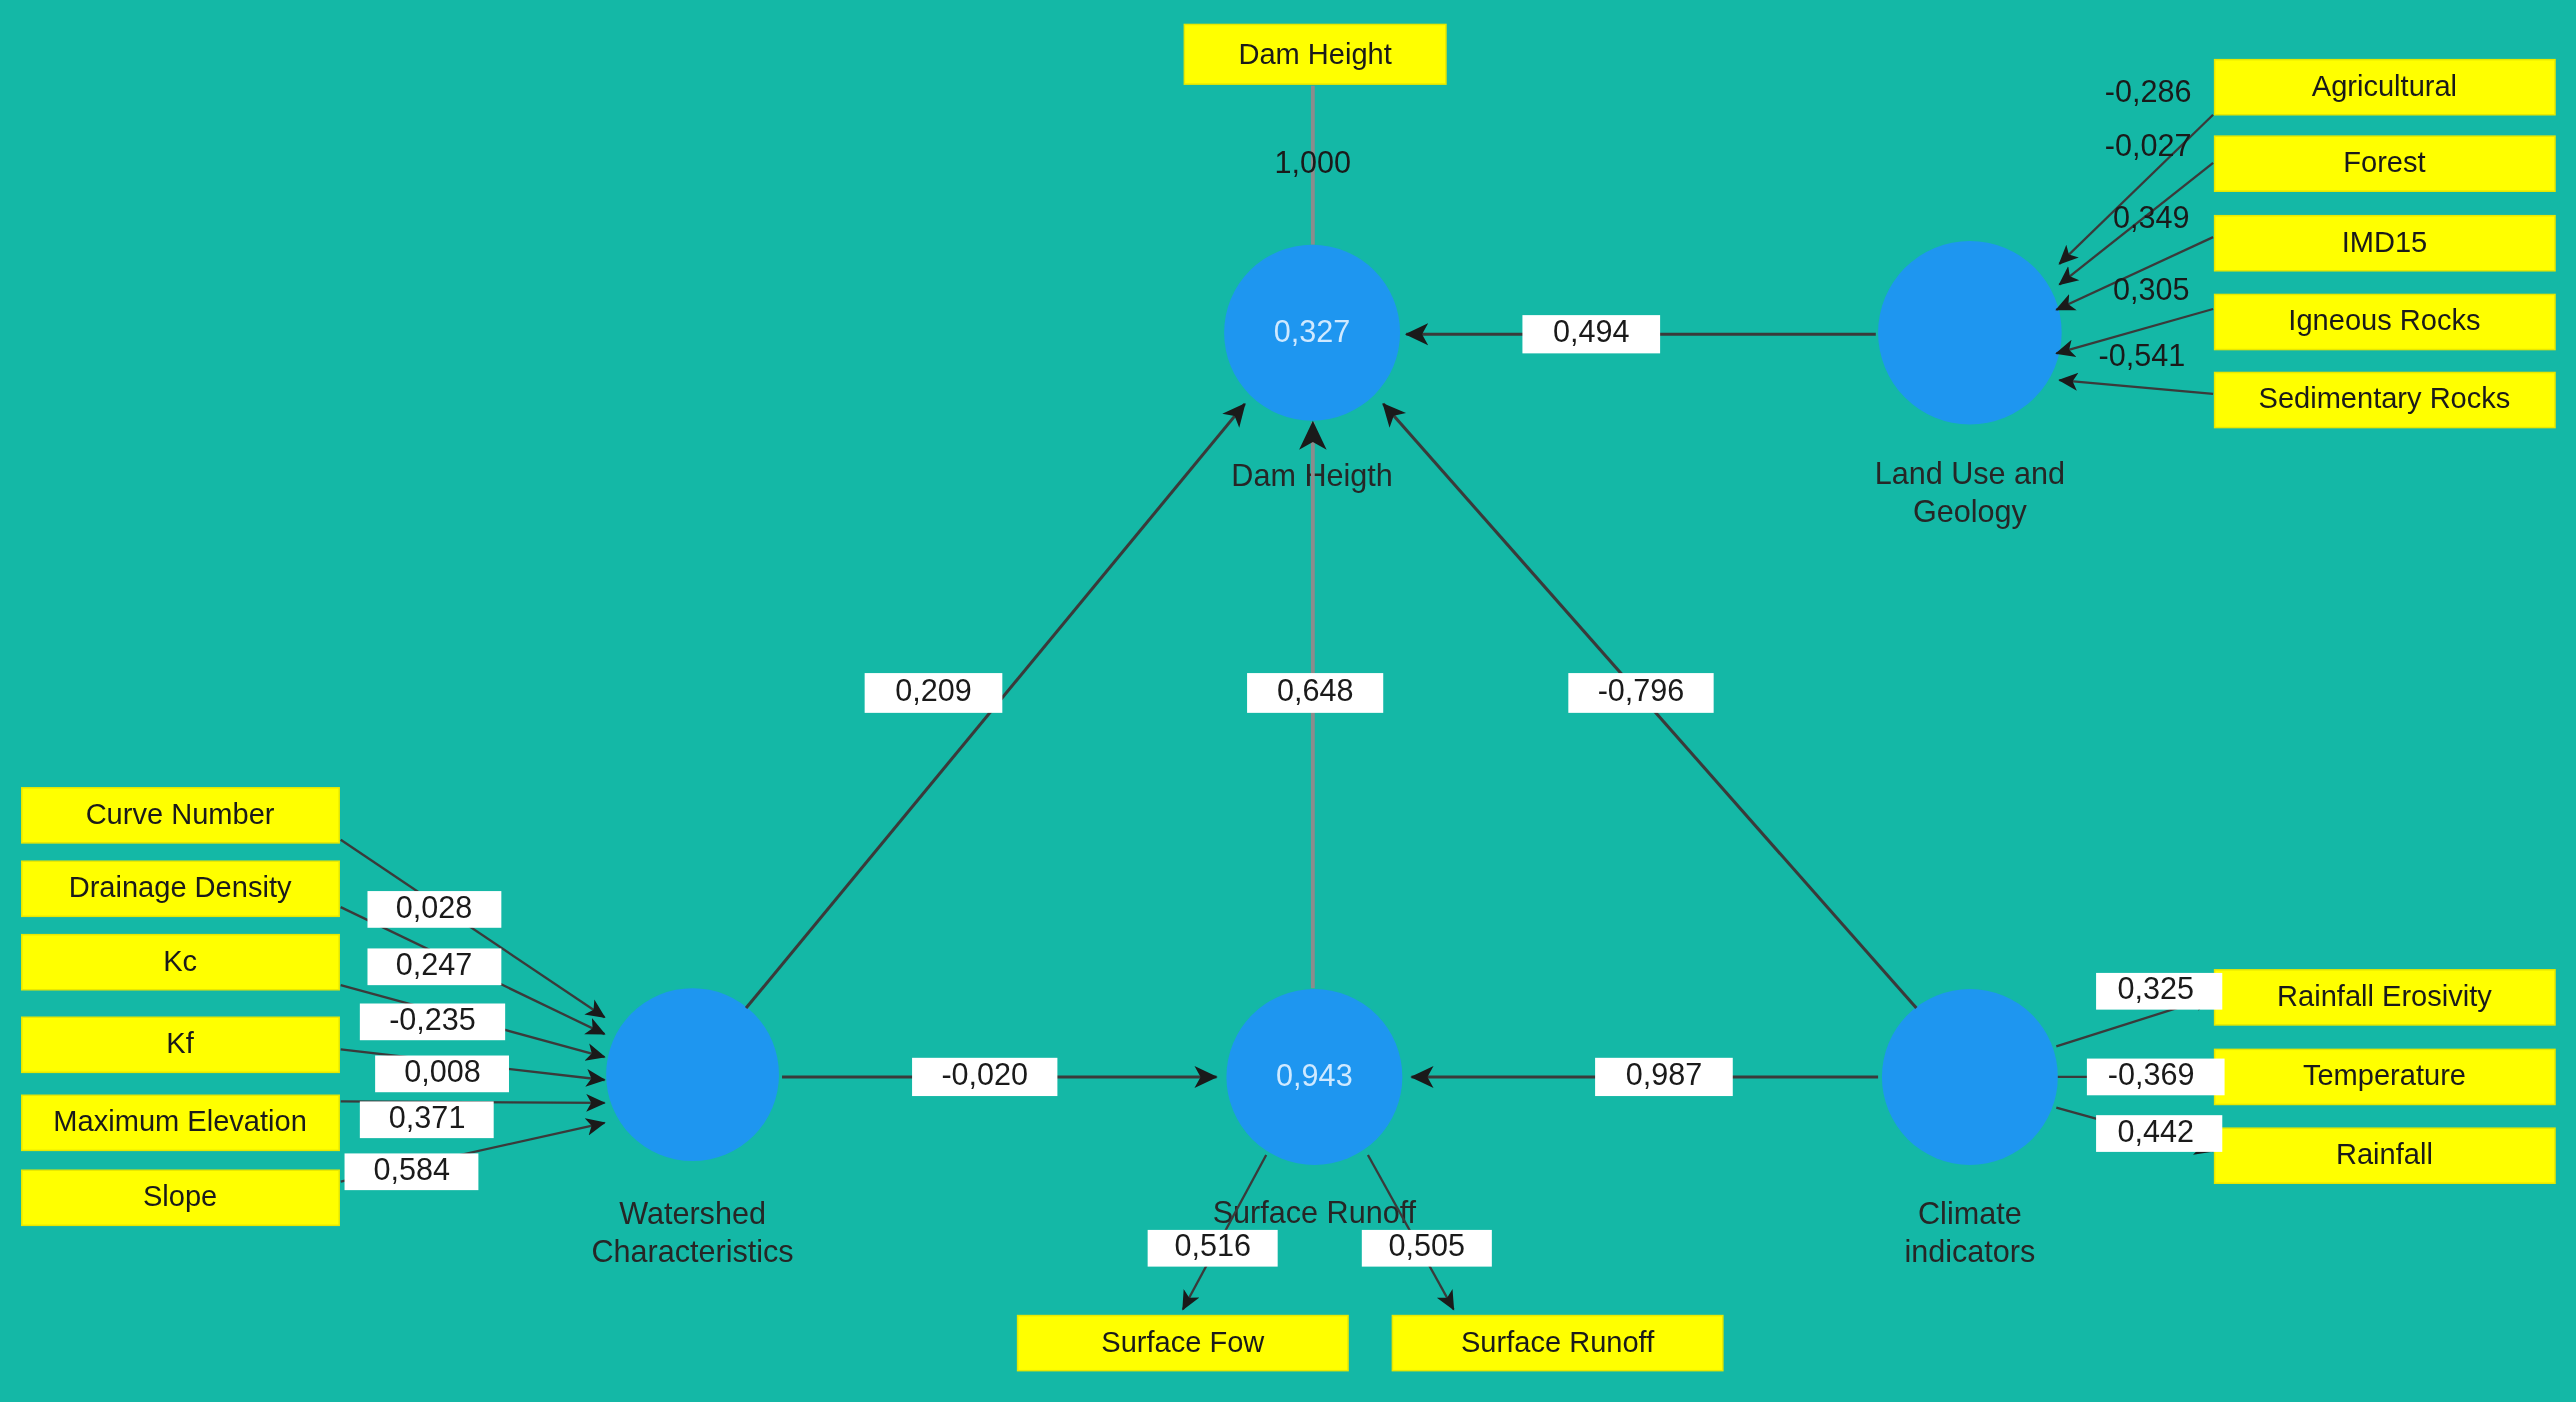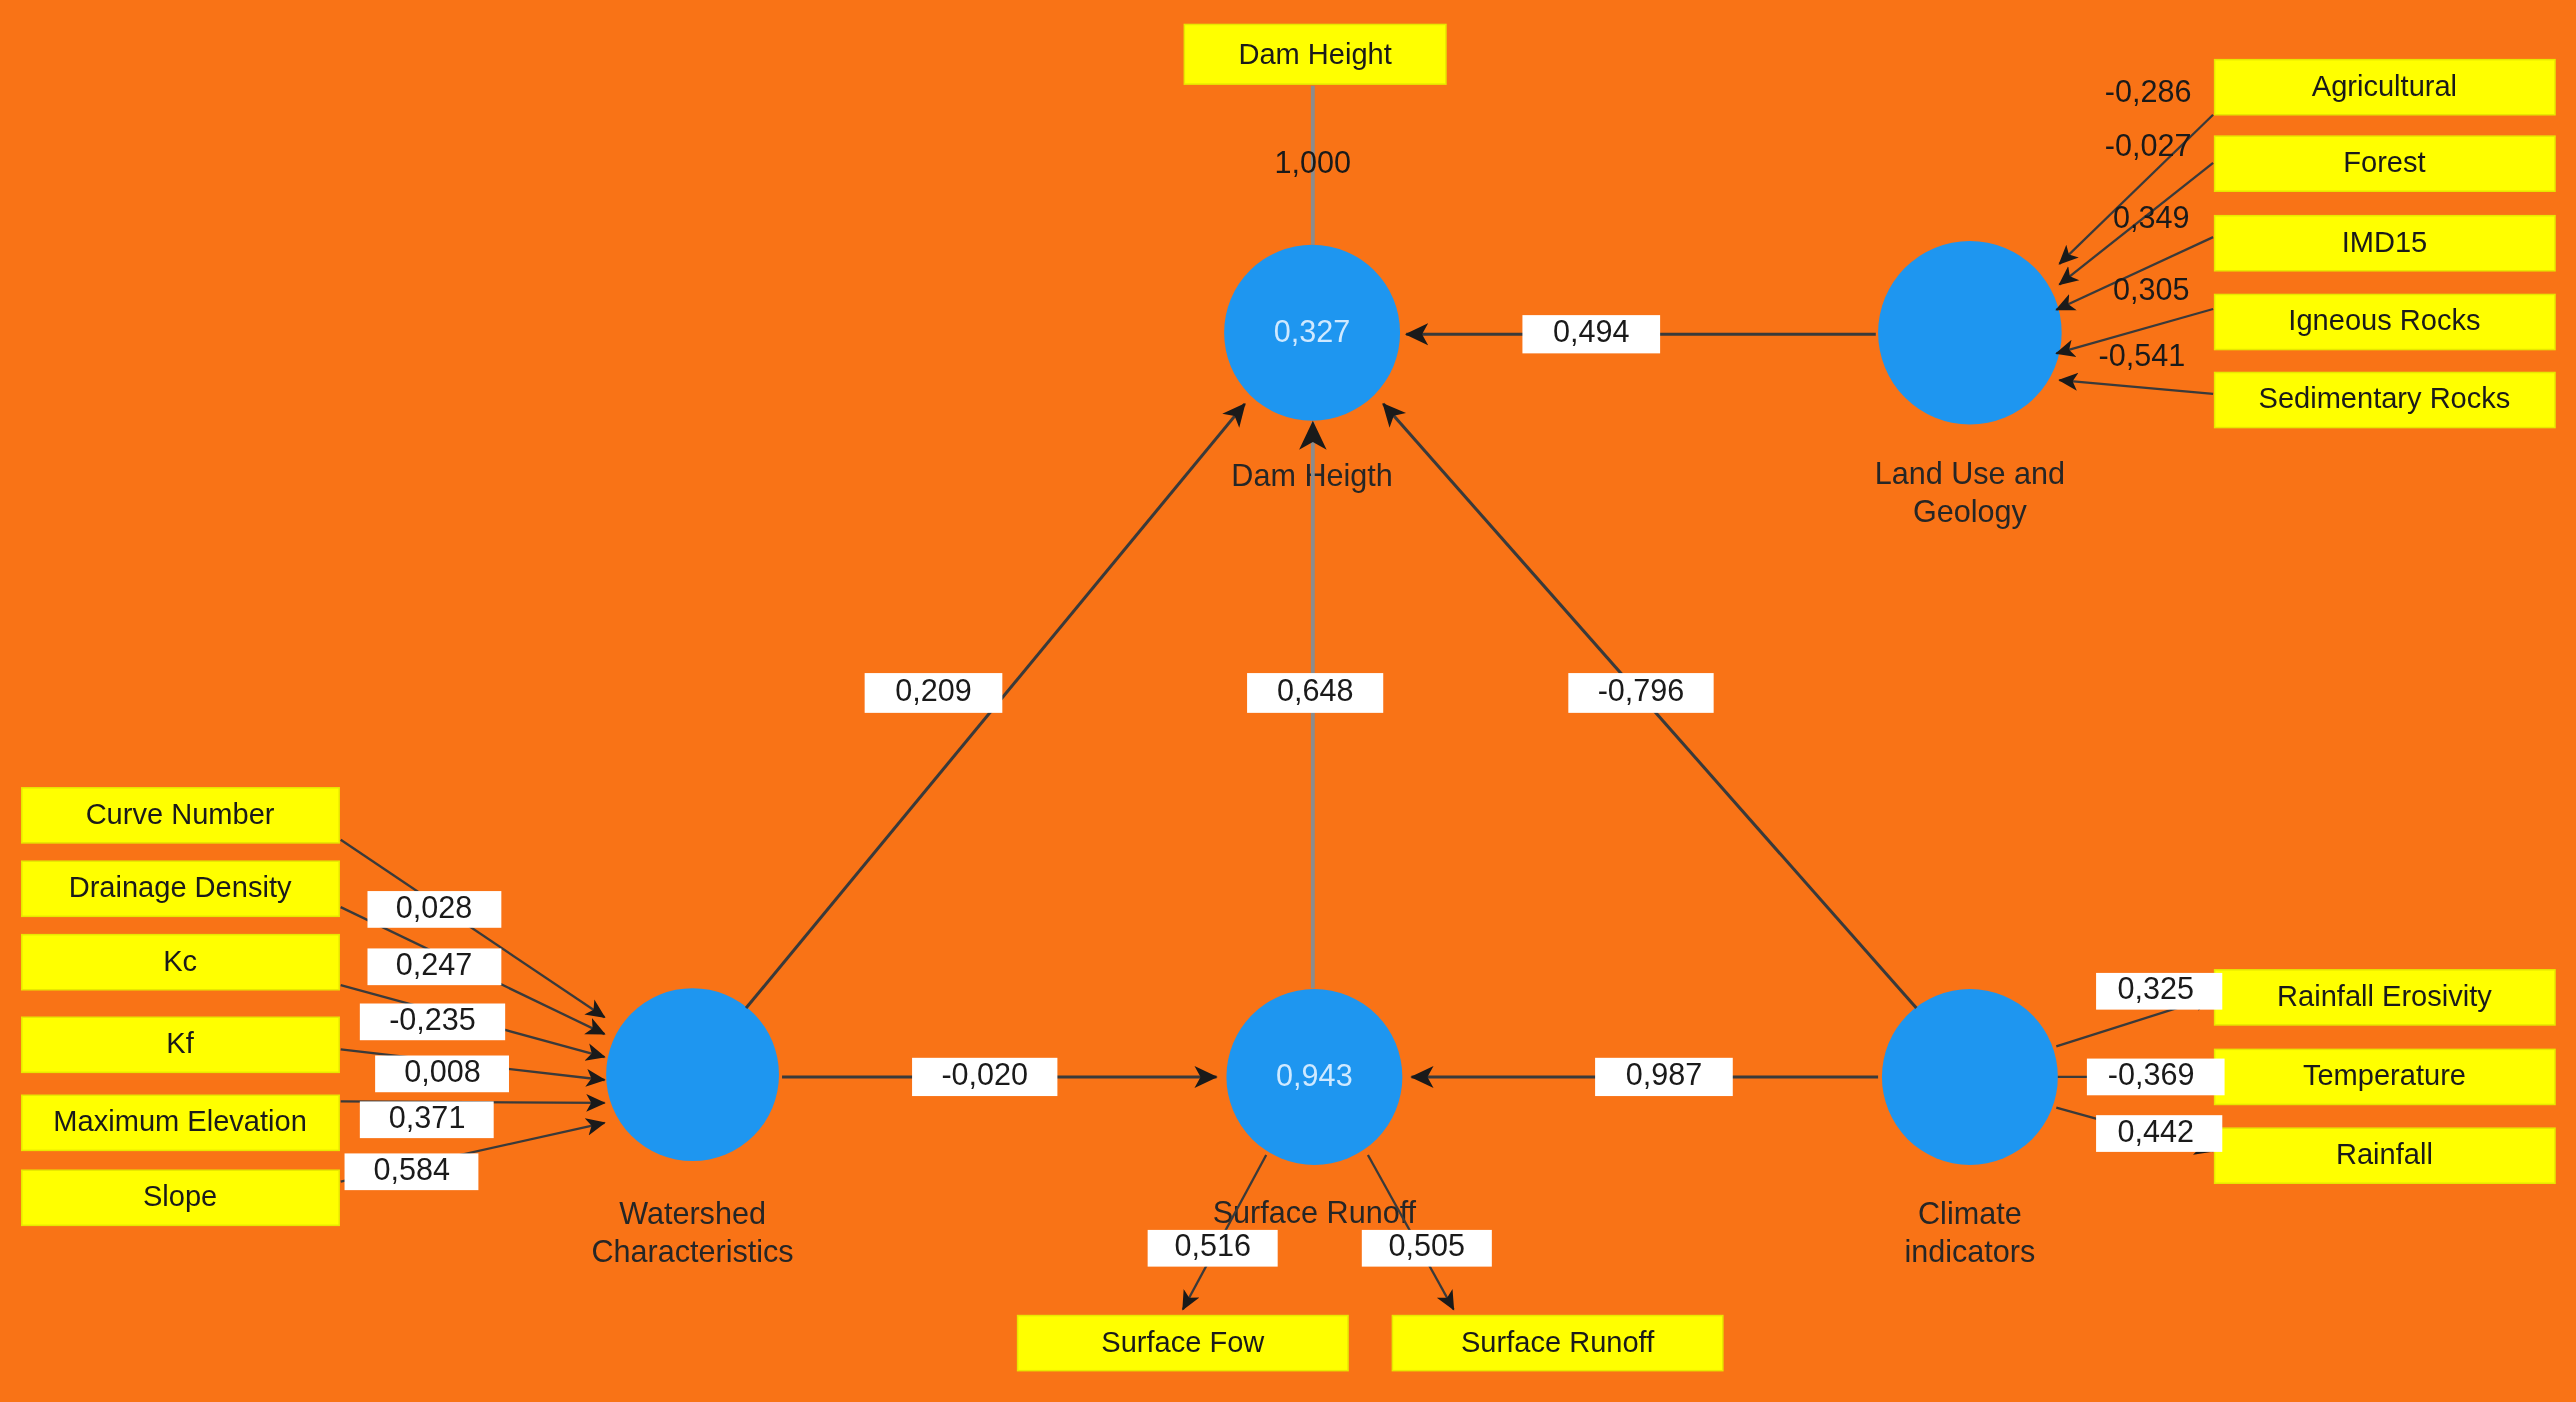--- a/index.html
+++ b/index.html
@@ -1,17 +1,17 @@
 <!DOCTYPE html>
 <html style="font-size:12.2px"><head>
 <meta charset="utf-8">
 <style>
   html,body{margin:0;padding:0;background:#ffffff;}
   body{width:2576px;height:1402px;font-family:"Liberation Sans",sans-serif;overflow:hidden;}
-  #stage{position:relative;width:2576px;height:1402px;background:#f97316;}
+  #stage{position:relative;width:2576px;height:1402px;background:#14b8a6;}
   svg#diagram{position:absolute;left:0;top:0;width:2576px;height:1402px;}
   .ind-box{fill:#ffff00;stroke:#e8e800;stroke-width:2;}
   .ind-label{font-family:"Liberation Sans",sans-serif;font-size:38px;fill:#1a1a1a;text-anchor:middle;dominant-baseline:middle;}
   .construct{fill:#1e96f0;}
   .r2-label{font-family:"Liberation Sans",sans-serif;font-size:40px;fill:#cfe9ff;text-anchor:middle;dominant-baseline:middle;}
   .con-name{font-family:"Liberation Sans",sans-serif;font-size:40px;fill:#262626;text-anchor:middle;dominant-baseline:middle;}
   .coef{font-family:"Liberation Sans",sans-serif;font-size:40px;fill:#1a1a1a;text-anchor:middle;dominant-baseline:middle;}
   .edge-thin{stroke:#3a3a3a;stroke-width:3;fill:none;}
   .edge-struct{stroke:#3a3a3a;stroke-width:4;fill:none;}
   .edge-grey{stroke:#8c8c8c;stroke-width:5;fill:none;}

